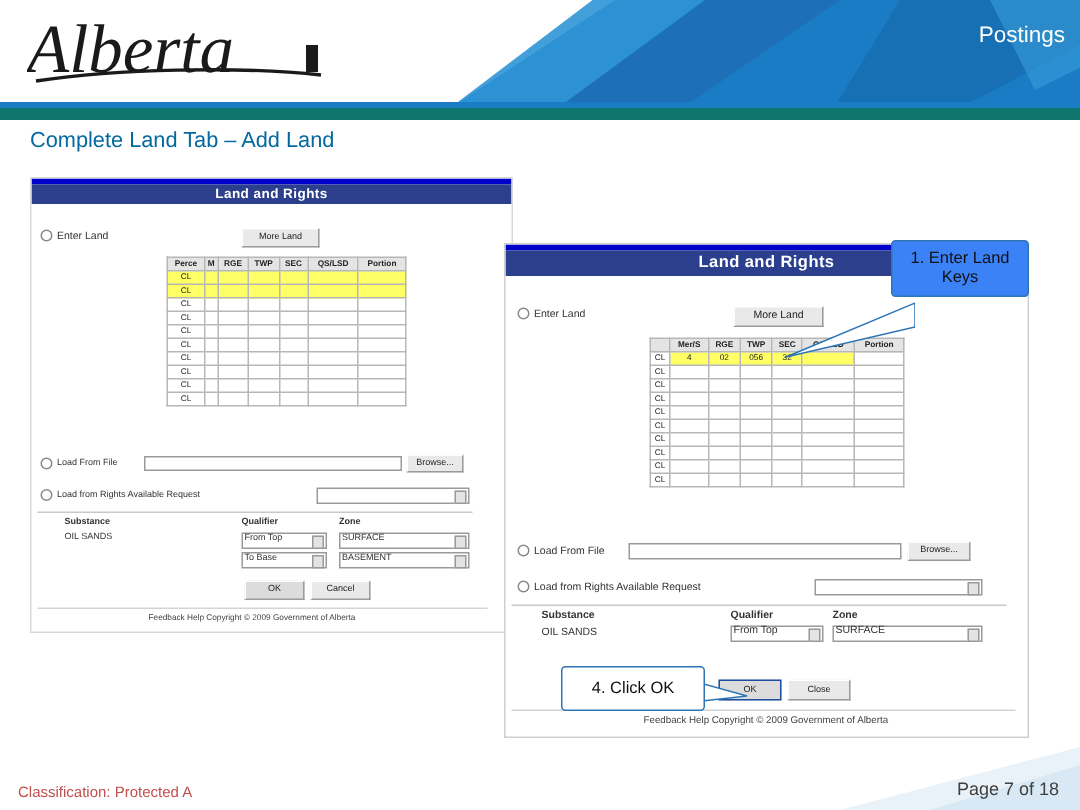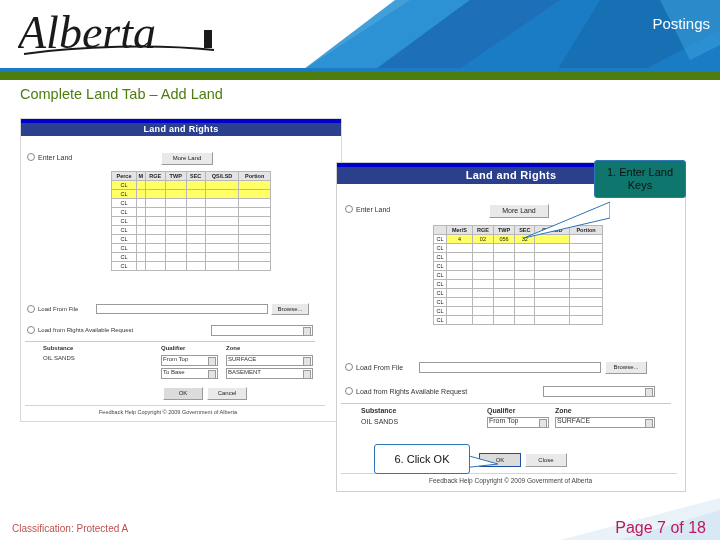--- a/index.html
+++ b/index.html
@@ -6,38 +6,38 @@
   body{
     width:720px;height:540px;
     font-family:"Liberation Sans", sans-serif;
     background:#ffffff;
     position:relative;
     overflow:hidden;
   }
   
   .header{
     position:absolute;left:0;top:0;width:720px;height:80px;
-    background:#4d7c0f;
+    background:#0f766e;
     overflow:hidden;
   }
   .hdr-poly{position:absolute;left:0;top:0;width:720px;height:72px;}
   .hdr-text{
     position:absolute;right:10px;top:14px;
     color:#ffffff;line-height:1.35;
   }
   .hdr-text .l1{font-size:15px;}
   .hdr-text .l2{font-size:15px;}
   .logo{
     position:absolute;left:18px;top:8px;width:220px;height:56px;
   }
   .logo svg{display:block;}
   
   .slide-title{
     position:absolute;left:20px;top:86px;
-    font-size:14.5px;color:#4d7c0f;
+    font-size:14.5px;color:#0369a1;
   }
   
   .shotA{
     position:absolute;left:20px;top:118px;width:320px;height:302px;
     background:#ffffff;border:1px solid #d8d8d8;
     overflow:hidden;
   }
   .shotB{
     position:absolute;left:336px;top:162px;width:348px;height:328px;
     background:#ffffff;border:1px solid #cfcfcf;
@@ -70,21 +70,21 @@
   .inputline{border:1px solid #9a9a9a;background:#fff;height:8px;}
   .sel{border:1px solid #9a9a9a;background:#fff;height:9px;position:relative;}
   .sel:after{
     content:"";position:absolute;right:1px;top:1px;width:6px;height:7px;
     background:#e4e4e4;border:1px solid #9a9a9a;
   }
   .footlink{font-size:5.5px;color:#444;}
   
   .callout1{
     position:absolute;left:594px;top:160px;width:92px;height:38px;
-    background:#0f766e;border:1px solid #2e75b6;
+    background:#3b82f6;border:1px solid #2e75b6;
     border-radius:3px;
     font-size:11px;color:#111;line-height:1.2;
     display:flex;align-items:center;justify-content:center;text-align:center;
     padding:10px 4px;box-sizing:border-box;
   }
   .callout1-tail{
     position:absolute;left:520px;top:196px;width:90px;height:44px;
   }
   .callout2{
     position:absolute;left:374px;top:444px;width:94px;height:28px;
@@ -97,21 +97,21 @@
   }
   
   .footer-band{
     position:absolute;left:0;top:498px;width:720px;height:42px;
     background:#ffffff;overflow:hidden;
   }
   .classification{
     position:absolute;left:12px;top:523px;font-size:10px;color:#c0504d;
   }
   .pagenum{
-    position:absolute;right:14px;top:519px;font-size:16px;color:#be185d;
+    position:absolute;right:14px;top:519px;font-size:12px;color:#404040;
   }
 </style>
 </head>
 <body>
 
 <div class="header">
   <svg class="hdr-poly" viewBox="0 0 720 72" preserveAspectRatio="none">
     <rect x="0" y="0" width="720" height="72" fill="#1a7cc4"></rect>
     <polygon points="0,0 410,0 300,72 0,72" fill="#ffffff"></polygon>
     <polygon points="395,0 470,0 372,72 300,72" fill="#2f95d6" opacity="0.9"></polygon>
@@ -432,21 +432,21 @@
   <polygon points="90,6 90,22 4,42" fill="#ffffff" stroke="#2e75b6" stroke-width="1"></polygon>
 </svg>
 <div class="callout1">
   <span>1. Enter Land Keys</span>
 </div>
 
 <svg class="callout2-tail" viewBox="0 0 40 24">
   <polygon points="0,4 0,18 36,14" fill="#ffffff" stroke="#2e75b6" stroke-width="1"></polygon>
 </svg>
 <div class="callout2">
-  <span>6. Click OK</span>
+  <span>4. Click OK</span>
 </div>
 
 <div class="footer-band">
   <svg width="720" height="42" viewBox="0 0 720 42" preserveAspectRatio="none">
     <rect x="0" y="0" width="720" height="42" fill="#ffffff"></rect>
     <polygon points="560,42 720,0 720,42" fill="#e9f2f9"></polygon>
     <polygon points="620,42 720,12 720,42" fill="#d8e9f5"></polygon>
   </svg>
 </div>
 <div class="classification">Classification: Protected A</div>

